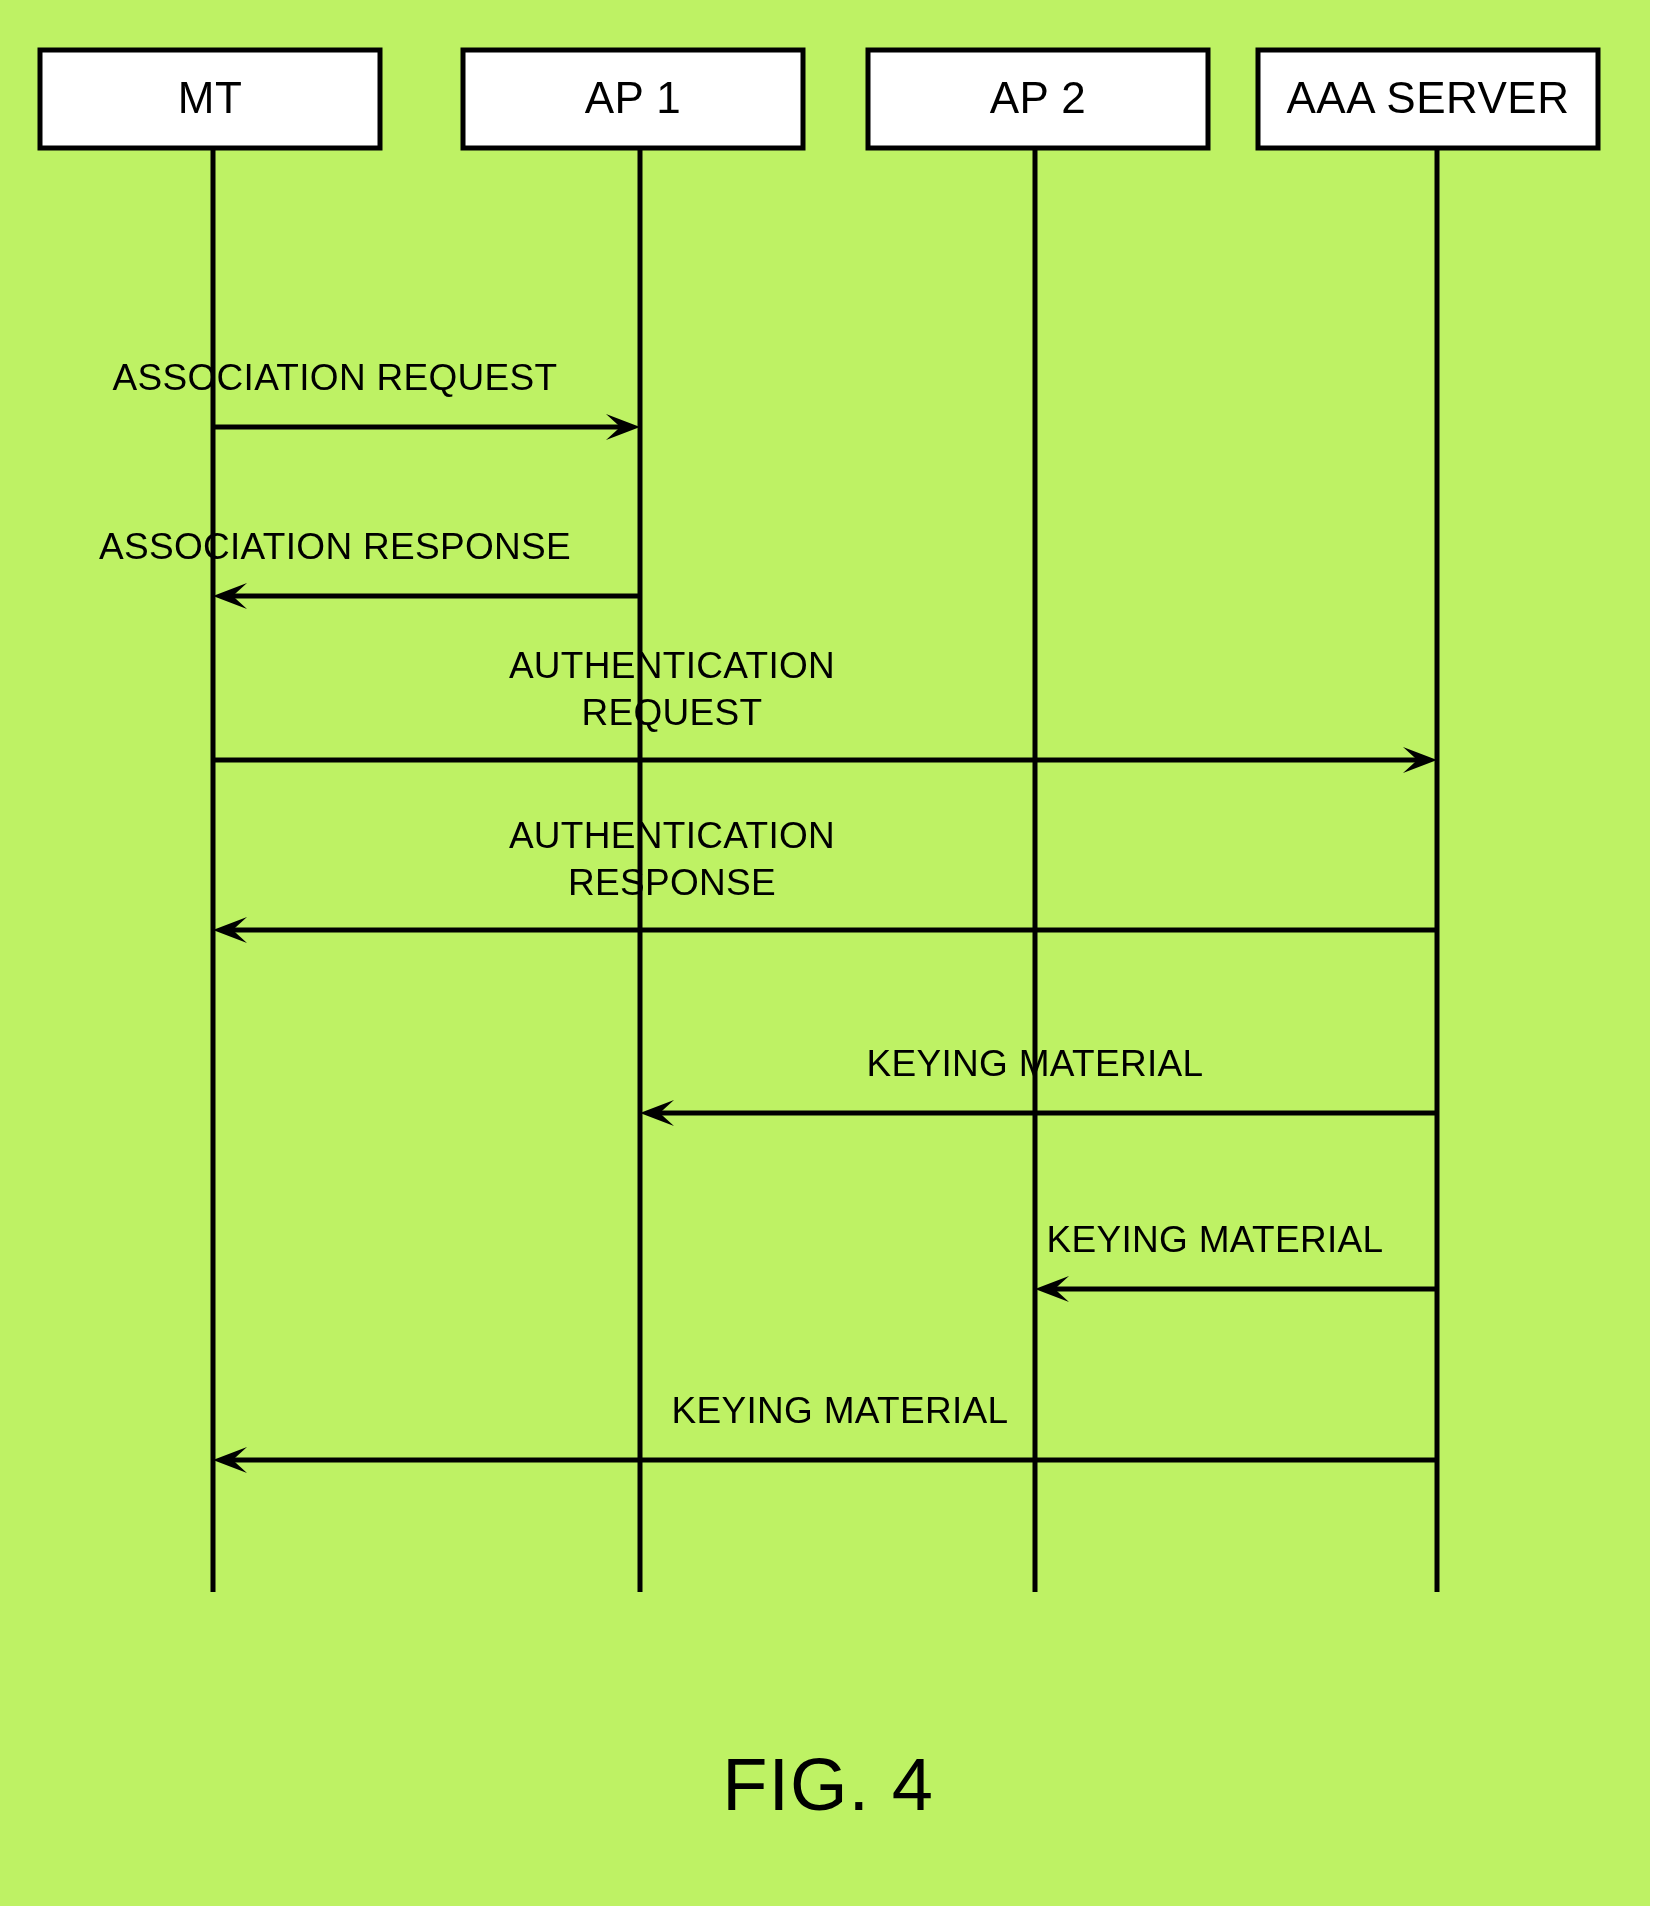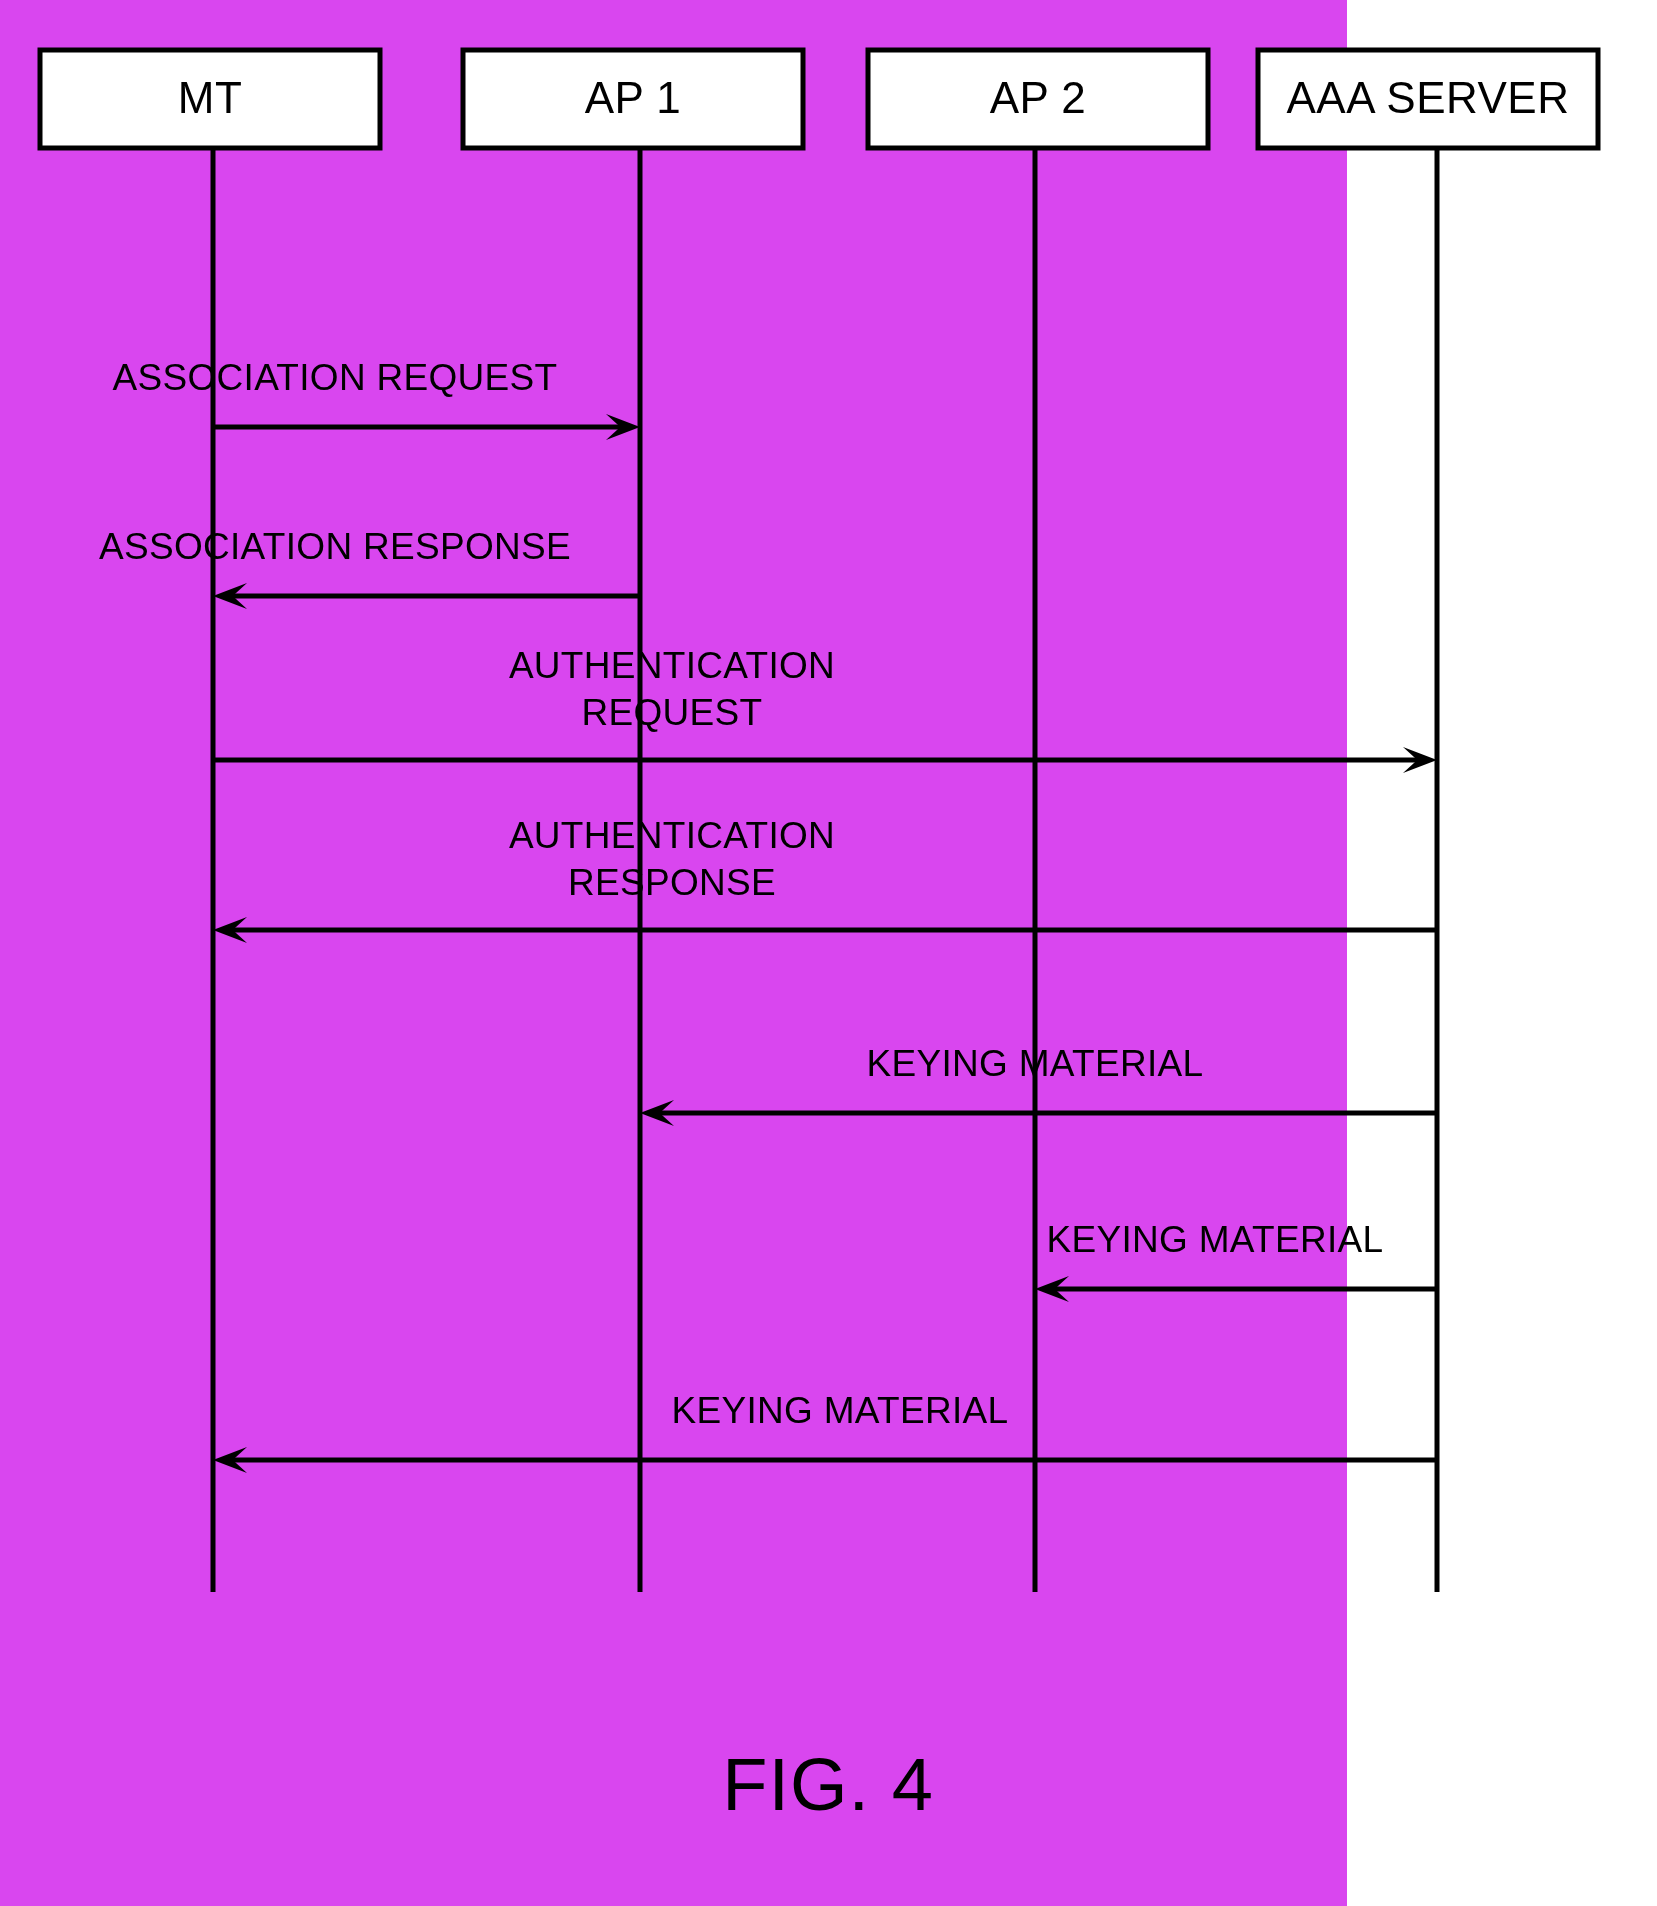--- a/index.html
+++ b/index.html
@@ -9,23 +9,23 @@
     background: #ffffff;
   }
   body {
     width: 1657px;
     height: 1906px;
     font-family: "Liberation Sans", sans-serif;
     overflow: hidden;
   }
   #figure-root {
     position: relative;
-    width: 1347px;
+    width: 1650px;
     height: 1906px;
-    background: #d946ef;
+    background: #bef264;
   }
   svg.diagram {
     display: block;
     width: 1657px;
     height: 1906px;
   }
   .lane-box rect {
     fill: #ffffff;
     stroke: #000000;
     stroke-width: 5;

